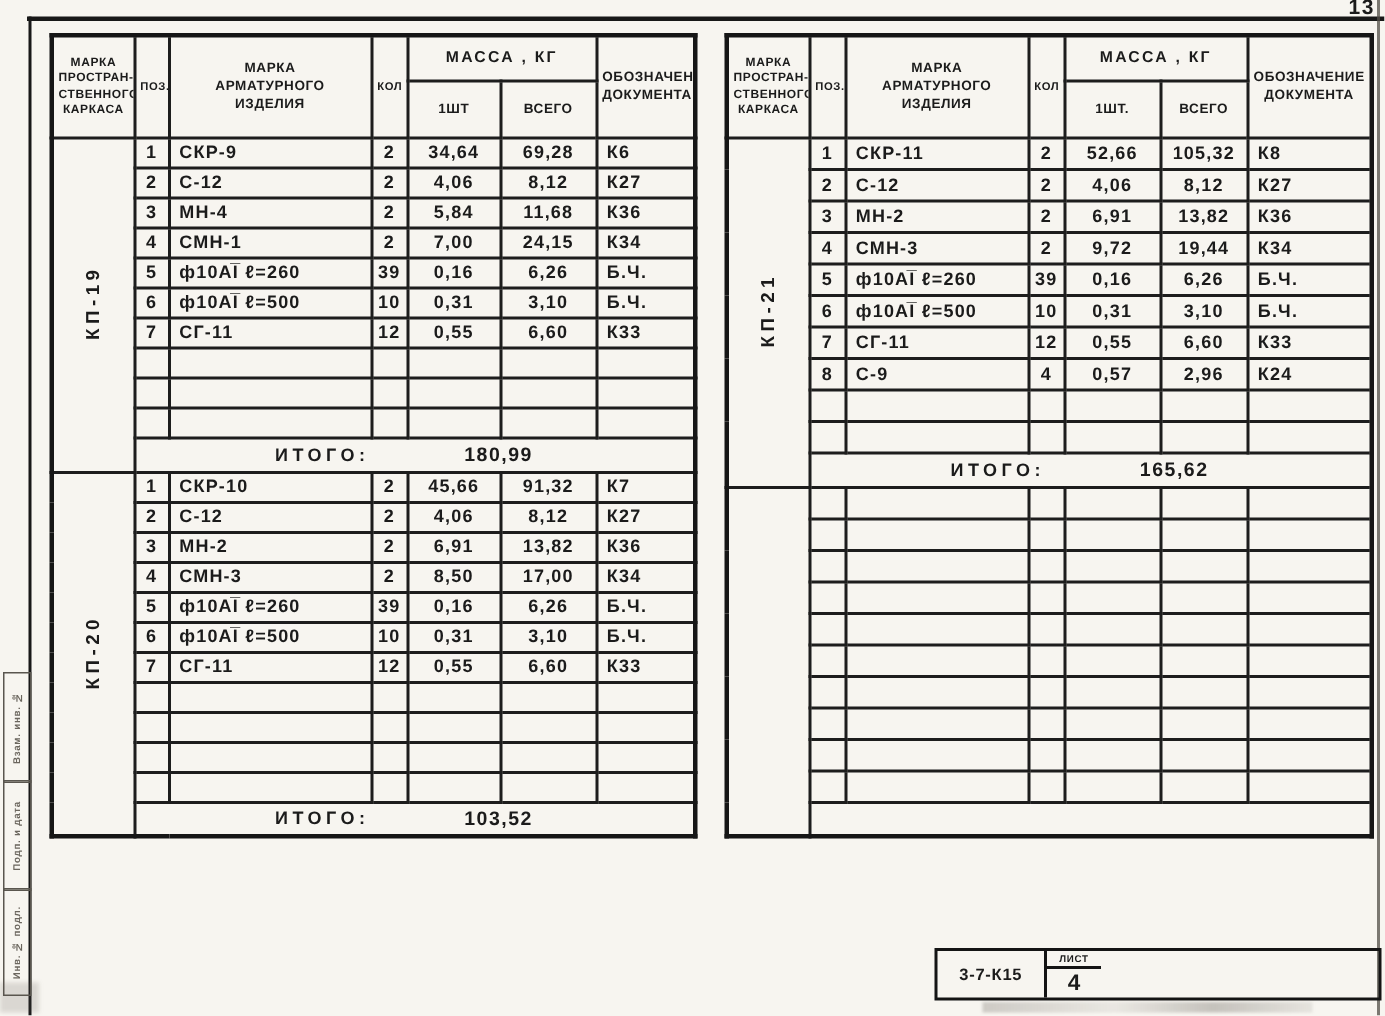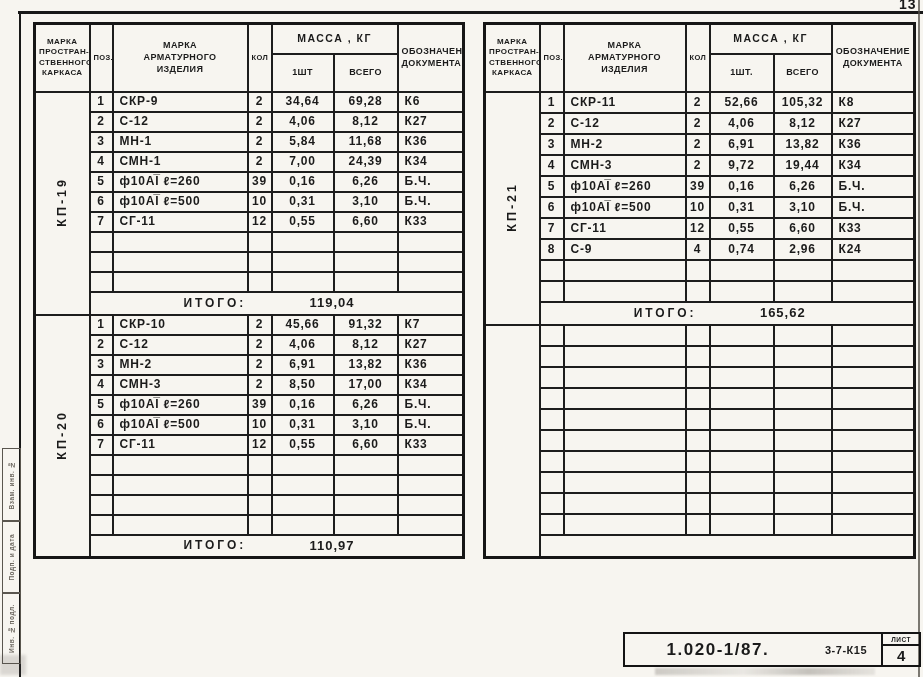--- a/index.html
+++ b/index.html
@@ -158,32 +158,32 @@
           <tr class="body">
             <td>2</td>
             <td class="item-cell">С-12</td>
             <td>2</td>
             <td>4,06</td>
             <td>8,12</td>
             <td class="doc-cell">К27</td>
           </tr>
           <tr class="body">
             <td>3</td>
-            <td class="item-cell">МН-1</td>
+            <td class="item-cell">МН-4</td>
             <td>2</td>
             <td>5,84</td>
             <td>11,68</td>
             <td class="doc-cell">К36</td>
           </tr>
           <tr class="body">
             <td>4</td>
             <td class="item-cell">СМН-1</td>
             <td>2</td>
             <td>7,00</td>
-            <td>24,39</td>
+            <td>24,15</td>
             <td class="doc-cell">К34</td>
           </tr>
           <tr class="body">
             <td>5</td>
             <td class="item-cell">ф10АI̅  ℓ=260</td>
             <td>39</td>
             <td>0,16</td>
             <td>6,26</td>
             <td class="doc-cell">Б.Ч.</td>
           </tr>
@@ -224,21 +224,21 @@
             <td class="item-cell"></td>
             <td></td>
             <td></td>
             <td></td>
             <td class="doc-cell"></td>
           </tr>
           <tr class="total">
             <td class="total-cell" colspan="6">
               <div class="trow">
                 <span class="tlabel">ИТОГО:</span>
-                <span class="tvalue">119,04</span>
+                <span class="tvalue">180,99</span>
               </div>
             </td>
           </tr>
           <tr class="body">
             <td class="frame-cell" rowspan="12"><span class="vmark">КП-20</span></td>
             <td>1</td>
             <td class="item-cell">СКР-10</td>
             <td>2</td>
             <td>45,66</td>
             <td>91,32</td>
@@ -321,21 +321,21 @@
             <td class="item-cell"></td>
             <td></td>
             <td></td>
             <td></td>
             <td class="doc-cell"></td>
           </tr>
           <tr class="total">
             <td class="total-cell" colspan="6">
               <div class="trow">
                 <span class="tlabel">ИТОГО:</span>
-                <span class="tvalue">110,97</span>
+                <span class="tvalue">103,52</span>
               </div>
             </td>
           </tr>
         </tbody>
       </table>
     </div>
   <div id="table-right" class="spec-table">
       <table>
         <colgroup>
           <col style="width: 55px;">
@@ -419,21 +419,21 @@
             <td class="item-cell">СГ-11</td>
             <td>12</td>
             <td>0,55</td>
             <td>6,60</td>
             <td class="doc-cell">К33</td>
           </tr>
           <tr class="body">
             <td>8</td>
             <td class="item-cell">С-9</td>
             <td>4</td>
-            <td>0,74</td>
+            <td>0,57</td>
             <td>2,96</td>
             <td class="doc-cell">К24</td>
           </tr>
           <tr class="body">
             <td></td>
             <td class="item-cell"></td>
             <td></td>
             <td></td>
             <td></td>
             <td class="doc-cell"></td>
@@ -541,21 +541,20 @@
                 <span class="tlabel"></span>
                 <span class="tvalue"></span>
               </div>
             </td>
           </tr>
         </tbody>
       </table>
     </div>
 
   <div class="title-block">
-    <div class="tb-series">1.020-1/87.</div>
     <div class="tb-code">3-7-К15</div>
     <div class="tb-sheet">
       <div class="tb-sheet-label">ЛИСТ</div>
       <div class="tb-sheet-num">4</div>
     </div>
   </div>
 
   <div class="smudge"></div>
   <div class="smudge-bl"></div>
 

